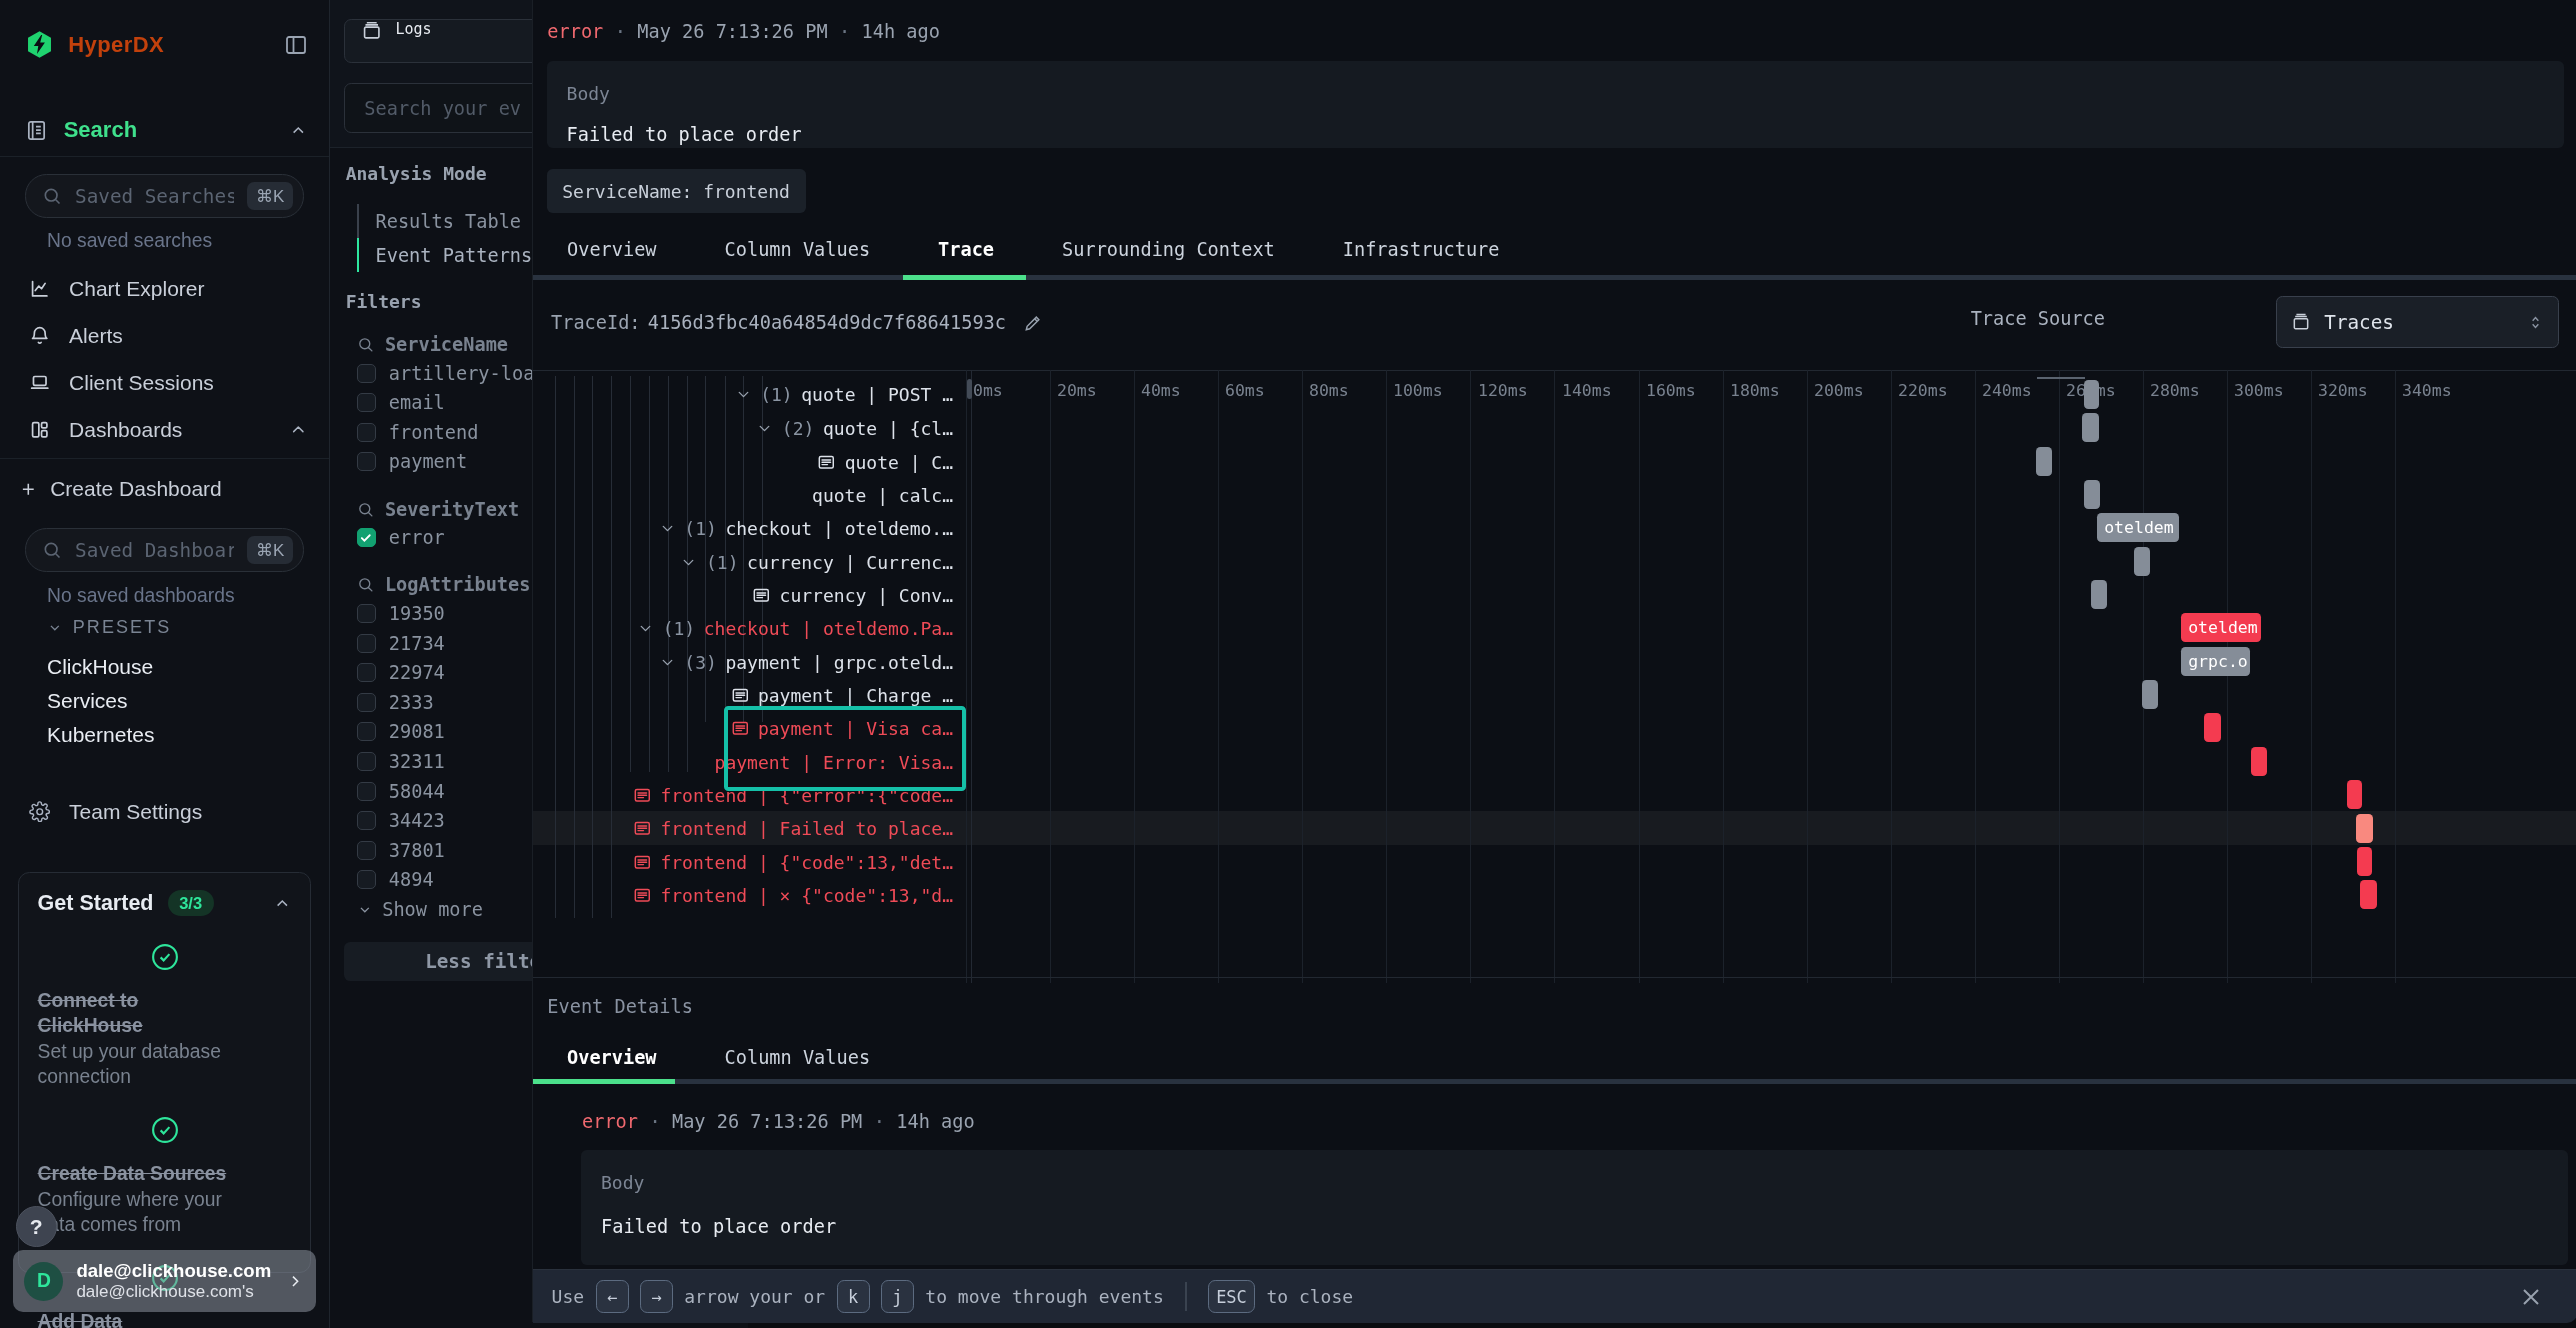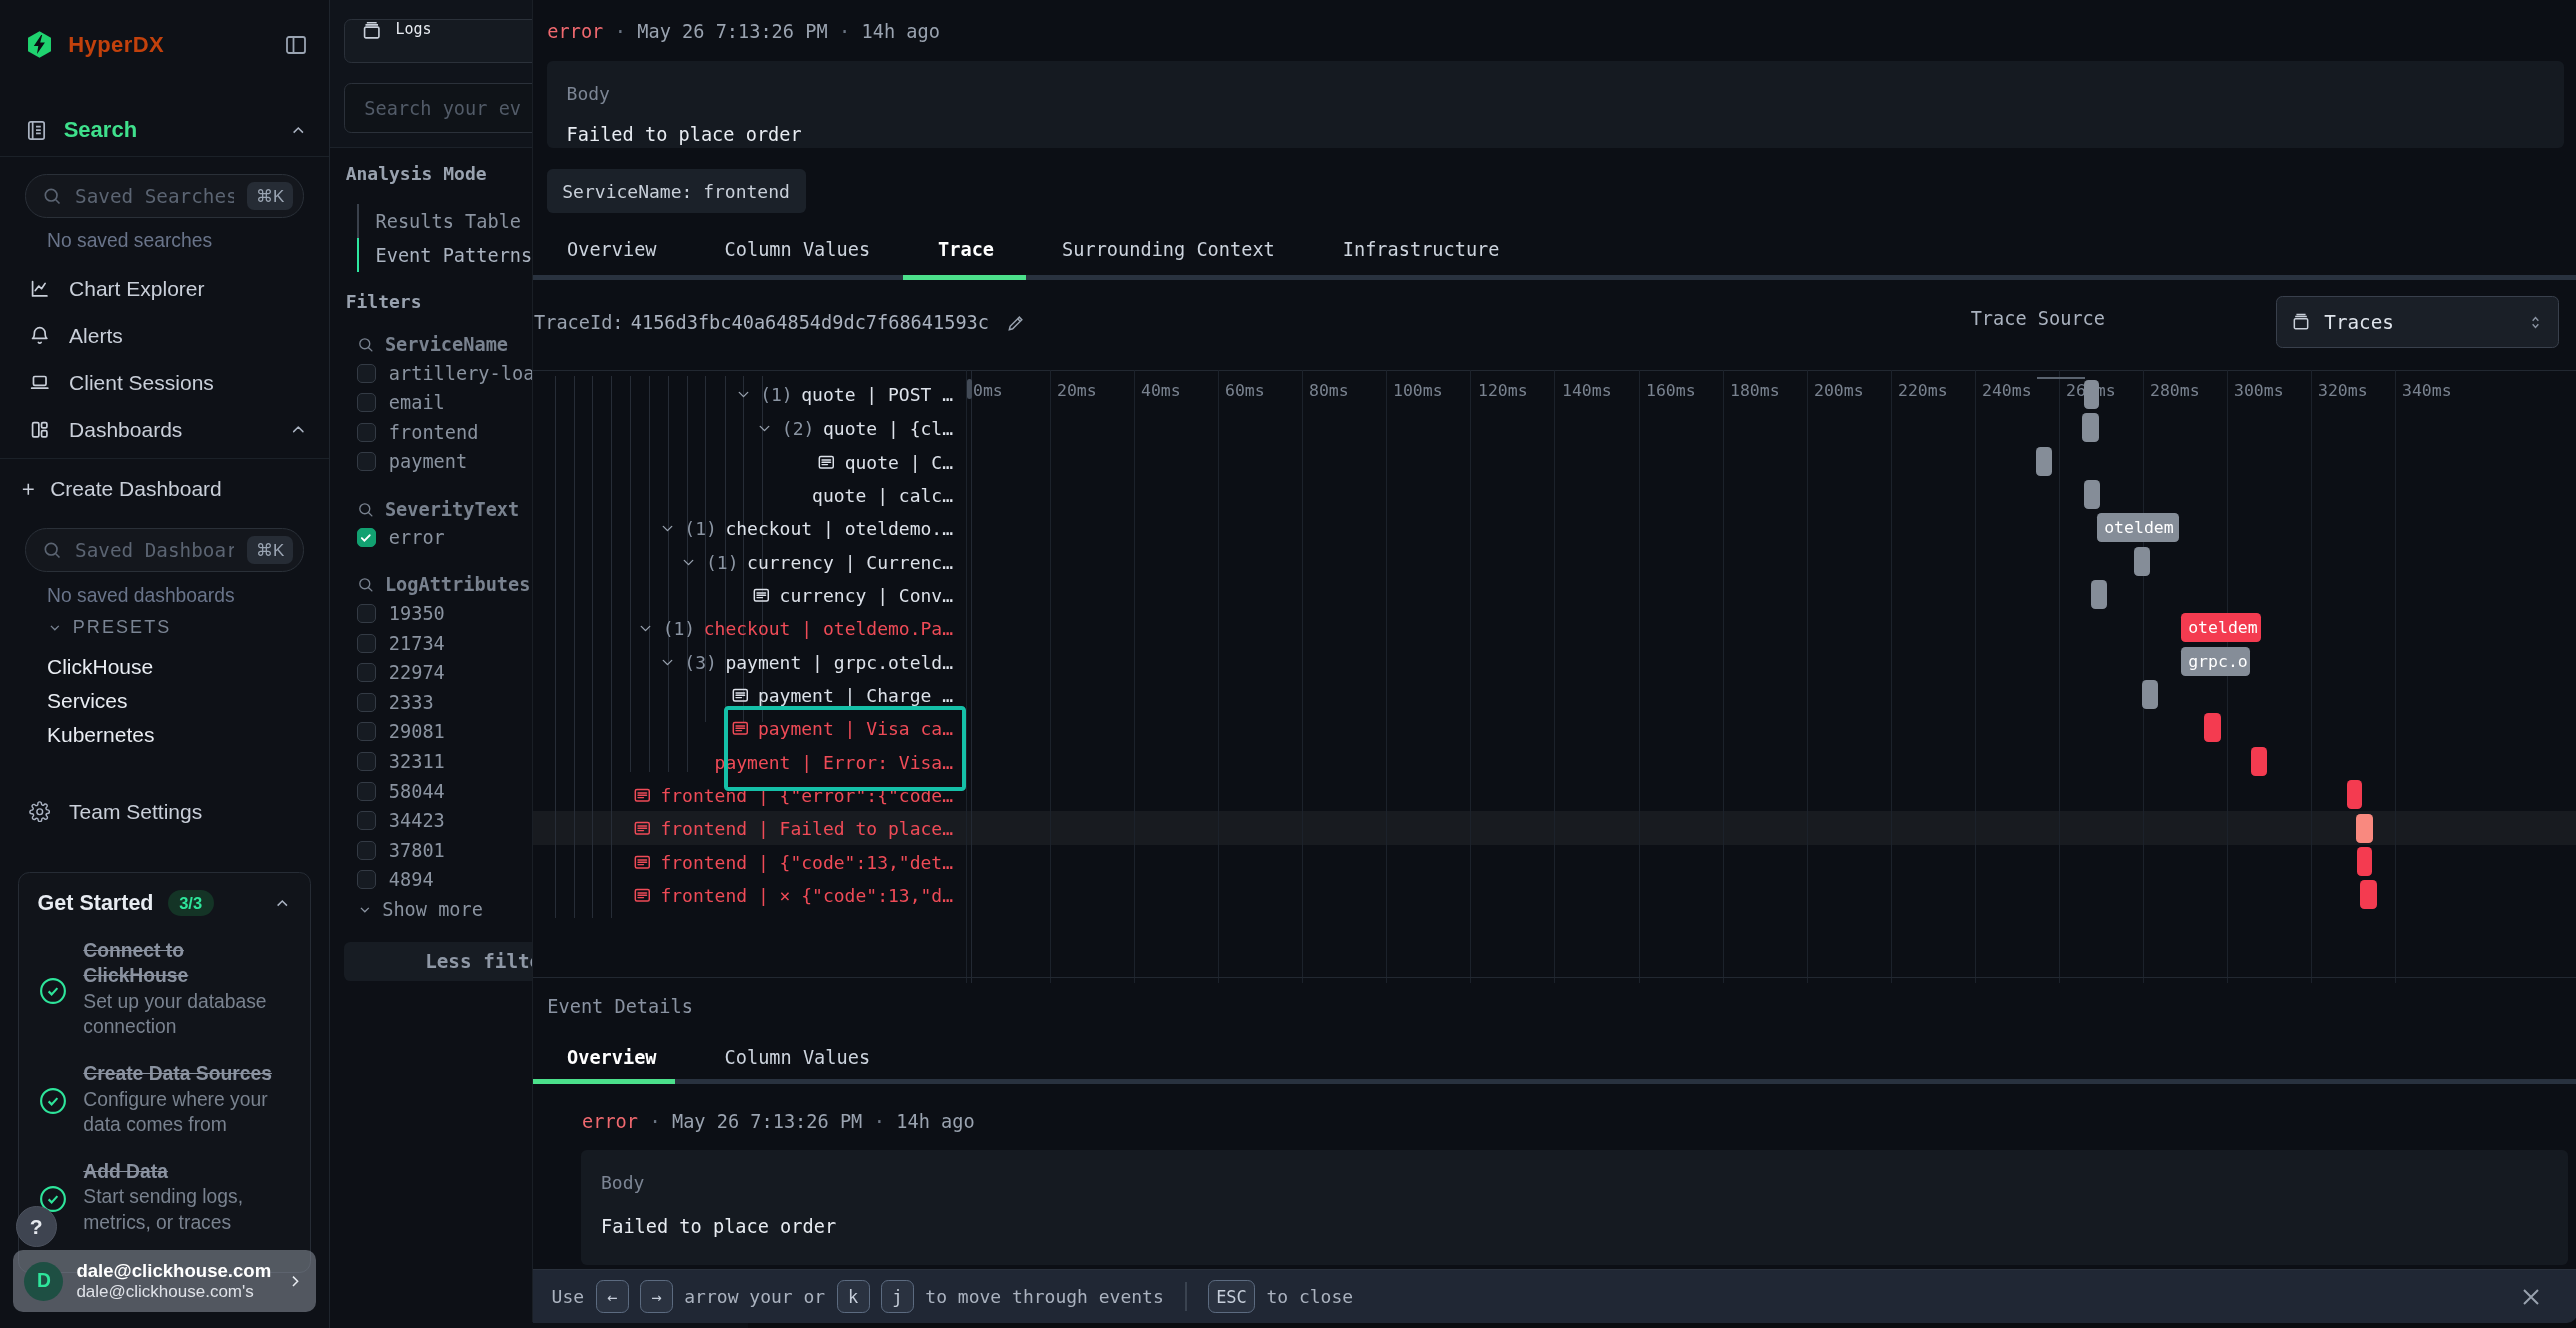--- a/index.html
+++ b/index.html
@@ -28,21 +28,21 @@
   .sb-item .icon{color:#aab3c2;}
   .sb-item .spacer{flex:1;}
   .sb-small-item{height:34px;display:flex;align-items:center;color:#e8ecf2;font-size:21px;padding-left:47px;cursor:pointer;}
   .presets-head{position:absolute;left:47px;top:617px;display:flex;align-items:center;gap:10px;color:#7a8493;
         font-size:18px;letter-spacing:2.1px;}
   .gs-card{position:absolute;left:18px;right:18px;top:872px;height:401px;background:#11141a;border:0.7px solid #262c35;border-radius:11.4px;padding:17px 18.6px;box-sizing:border-box;}
   .gs-head{display:flex;align-items:center;gap:14.3px;}
   .gs-title{font-size:21.5px;font-weight:bold;color:#e8ecf2;}
   .gs-badge{background:#143426;color:#2ee59b;font-size:16.5px;font-weight:bold;border-radius:715px;padding:3.6px 11.4px;}
   .gs-head .spacer{flex:1;}
-  .gs-item{display:flex;gap:15.7px;margin-top:21.5px;}
+  .gs-item{display:flex;gap:15.7px;margin-top:21.5px;flex-direction:column;}
   .gs-check{margin-top:4.3px;}
   .gs-text{width:192px;font-size:19.3px;line-height:1.32;}
   .gs-item-title{color:#8a92a0;font-weight:bold;text-decoration:line-through;}
   .gs-item-desc{color:#79828f;}
   .help-fab{position:absolute;left:15.7px;top:1206px;width:39px;height:39px;border-radius:50%;background:#3e4450;
         border:0.7px solid #4c525e;color:#e6e9ee;font-size:21px;font-weight:bold;display:flex;align-items:center;justify-content:center;z-index:4;}
   .user-chip{position:absolute;left:13px;top:1250px;width:303px;height:62px;border-radius:10px;
         background:rgba(139,145,156,.55);display:flex;align-items:center;gap:13px;padding:0 11.4px;box-sizing:border-box;z-index:5;}
   .user-avatar{width:39px;height:39px;border-radius:50%;background:#1e4f43;color:#2ee59b;font-size:19.3px;font-weight:bold;
         display:flex;align-items:center;justify-content:center;}
@@ -82,21 +82,21 @@
   .body-card{position:absolute;left:13.6px;right:13px;background:#151a21;border-radius:5.7px;padding:21.5px 20px;box-sizing:border-box;}
   .body-label{font-size:18px;color:#7c8594;}
   .body-value{font-size:18.6px;color:#e8ecf2;margin-top:20px;}
   .attr-chip{position:absolute;left:13.6px;top:169px;height:44px;background:#1b2129;border-radius:5.7px;display:inline-flex;
         align-items:center;padding:0 15.7px;font-size:18px;color:#c9d0da;}
   .tabs-row{position:absolute;left:0;right:0;top:226px;height:46px;display:flex;align-items:center;}
   .tab{padding:0 34px;font-size:18.6px;color:#cdd4de;cursor:pointer;white-space:nowrap;}
   .tab.active{color:#fff;font-weight:bold;}
   .tab-track{position:absolute;left:0;right:0;top:275px;height:5px;background:#29323f;}
   .tab-underline{position:absolute;top:275px;height:5px;background:#4ce08b;z-index:2;}
-  .traceid-row{position:absolute;left:1px;top:301px;height:43px;display:flex;align-items:center;gap:7.2px;font-size:18.6px;}
+  .traceid-row{position:absolute;left:18px;top:301px;height:43px;display:flex;align-items:center;gap:7.2px;font-size:18.6px;}
   .ts-label{position:absolute;top:308px;font-size:18.6px;color:#aab2bf;}
   .ts-select{position:absolute;top:296px;width:283px;height:52px;border:0.7px solid #39404c;background:#1a1f27;border-radius:6.4px;
         display:flex;align-items:center;gap:13px;padding:0 14.3px;box-sizing:border-box;font-size:19.3px;color:#e0e5ec;cursor:pointer;}
   .ts-select .spacer{flex:1;}
   .ov-div{position:absolute;left:0;right:0;height:0.7px;background:#222831;}
 
   
   #waterfall{position:absolute;left:0;top:370px;width:2044px;height:613px;overflow:hidden;}
   .grid-line{position:absolute;top:0;bottom:0;width:0.7px;background:#1c222b;}
   .tick-label{position:absolute;top:11.4px;font-size:16.5px;color:#79828f;}

